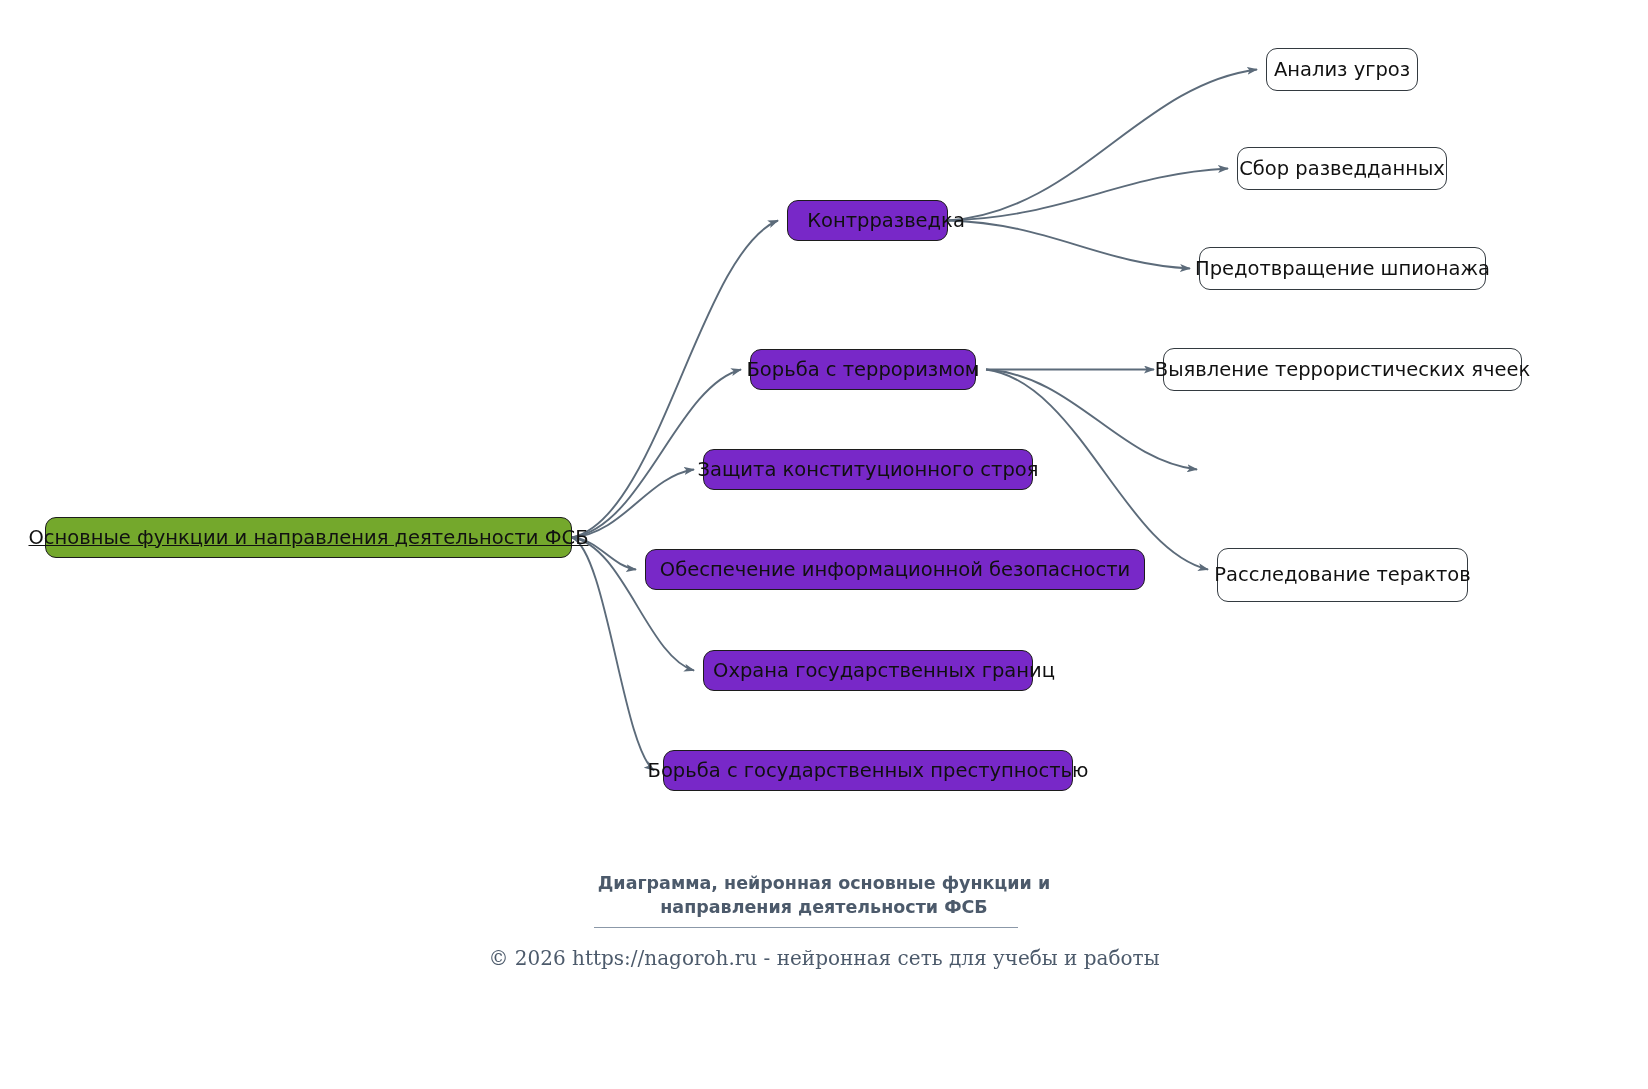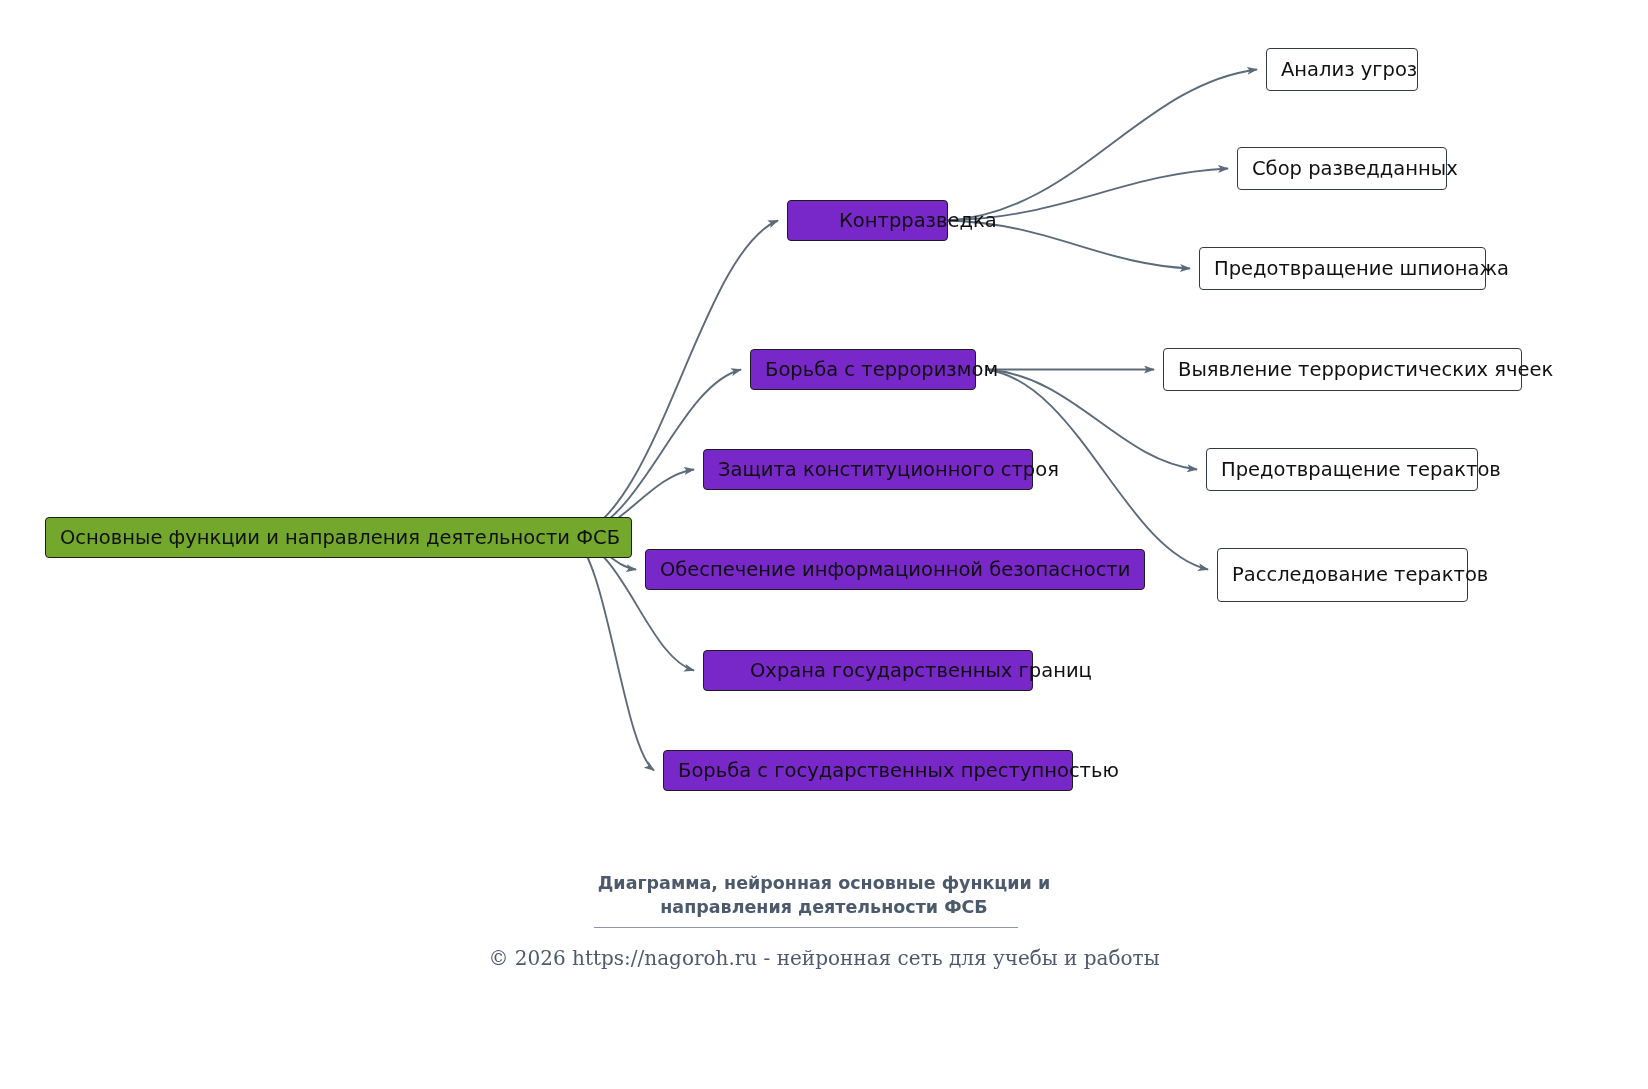--- a/index.html
+++ b/index.html
@@ -26,21 +26,22 @@
     top: 0;
     width: 1648px;
     height: 1089px;
     pointer-events: none;
   }
   .node {
     position: absolute;
     box-sizing: border-box;
     display: flex;
     align-items: center;
-    border-radius: 4px;
+    justify-content: center;
+    border-radius: 11px;
     white-space: nowrap;
     line-height: 1;
   }
   .node-root {
     background: #74a82c;
     border: 1.6px solid #1c1c1c;
     color: #111111;
     font-size: 19.5px;
   }
   .node-branch {
@@ -105,21 +106,21 @@
         <path d="M572,537.5 C606.44,551.48 622.84,747.2 654,770.5"></path>
         <path d="M948,220.5 C1077.78,211.44 1139.58,84.6 1257,69.5"></path>
         <path d="M948,220.5 C1065.6,217.38 1121.6,173.7 1228,168.5"></path>
         <path d="M948,220.5 C1049.64,223.38 1098.04,263.7 1190,268.5"></path>
         <path d="M986,369.5 C1056.56,369.5 1090.16,369.5 1154,369.5"></path>
         <path d="M986,369.5 C1074.62,375.5 1116.82,459.5 1197,469.5"></path>
         <path d="M986,369.5 C1079.24,381.5 1123.6399999999999,549.5 1208,569.5"></path>
       </g>
   </svg>
 
-  <div class="node node-root" style="left:45px; top:517px; width:587px; height:41px;">
+  <div class="node node-root" style="left:45px; top:517px; width:527px; height:41px;text-decoration:underline;">
     <span class="node-label">Основные функции и направления деятельности ФСБ</span>
   </div>
 
   <div class="node node-branch" style="left:787px; top:200px; width:161px; height:41px;padding-left:37px;">
     <span class="node-label">Контрразведка</span>
   </div>
   <div class="node node-branch" style="left:750px; top:349px; width:226px; height:41px;">
     <span class="node-label">Борьба с терроризмом</span>
   </div>
   <div class="node node-branch" style="left:703px; top:449px; width:330px; height:41px;">
@@ -140,23 +141,20 @@
   </div>
   <div class="node node-leaf" style="left:1237px; top:147px; width:210px; height:43px;">
     <span class="node-label">Сбор разведданных</span>
   </div>
   <div class="node node-leaf" style="left:1199px; top:247px; width:287px; height:43px;">
     <span class="node-label">Предотвращение шпионажа</span>
   </div>
   <div class="node node-leaf" style="left:1163px; top:348px; width:359px; height:43px;">
     <span class="node-label">Выявление террористических ячеек</span>
   </div>
-  <div class="node node-leaf" style="left:1206px; top:448px; width:272px; height:43px;">
-    <span class="node-label">Предотвращение терактов</span>
-  </div>
   <div class="node node-leaf" style="left:1217px; top:548px; width:251px; height:54px;">
     <span class="node-label">Расследование терактов</span>
   </div>
 
   <div id="caption" style="top:872px;">
     <div>Диаграмма, нейронная основные функции и</div>
     <div>направления деятельности ФСБ</div>
   </div>
   <div id="caption-rule" style="left:594px; top:927px; width:424px;"></div>
 

